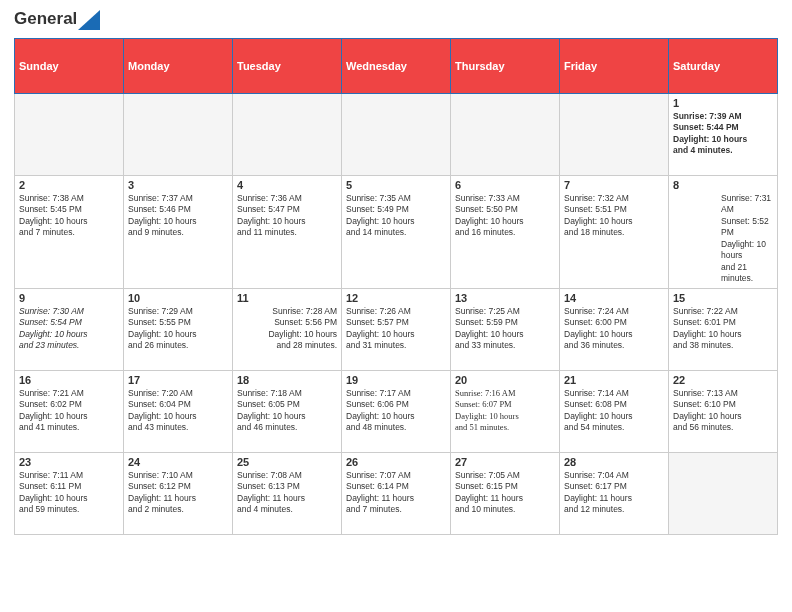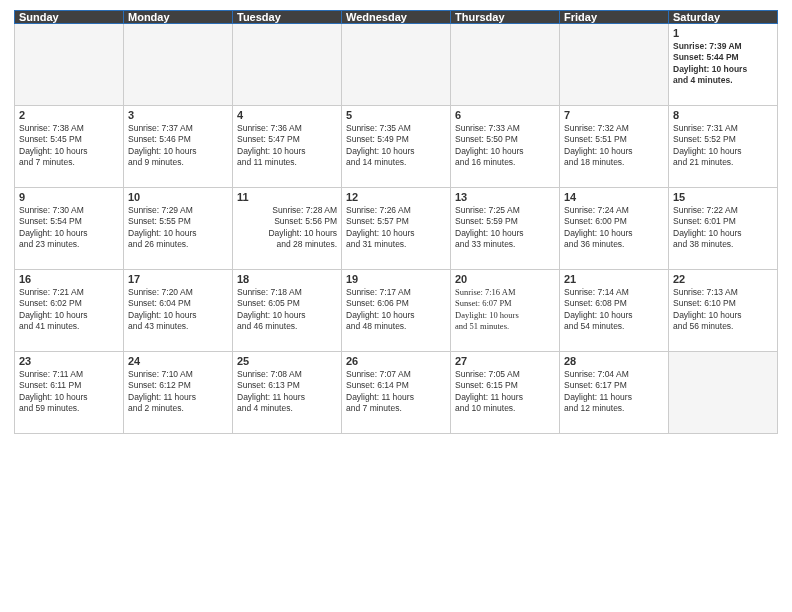--- a/index.html
+++ b/index.html
@@ -37,25 +37,25 @@
     .location {
       font-size: 14px;
       color: #555;
     }
     table {
       width: 100%;
       border-collapse: collapse;
       table-layout: fixed;
     }
     th {
-      background: #404040;
+      background: #ef4444;
       color: #fff;
       font-size: 11px;
       font-weight: bold;
-      padding: 0 4px;
+      padding: 21px 4px;
       text-align: left;
       border: 1px solid #2a6db5;
     }
     td {
       border: 1px solid #ccc;
       vertical-align: top;
       padding: 3px 4px;
       font-size: 9px;
       color: #333;
       height: 82px;
@@ -74,20 +74,36 @@
     .day-detail {
       font-size: 8.5px;
       color: #333;
       line-height: 1.35;
     }
   </style>
 </head>
 <body>
 
 <div class="container">
+  <div class="header-area">
+    <div class="logo">
+      <div>
+        <div style="font-size:17px;font-weight:bold;color:#333;line-height:1.1;">
+          <span>General</span><svg width="22" height="20" viewBox="0 0 22 20" style="vertical-align:middle;margin:0 1px;">
+              <polygon points="0,20 22,0 22,20" fill="#1a6bb5"></polygon>
+            </svg>
+        </div>
+        <div style="font-size:17px;font-weight:bold;color:#1a6bb5;line-height:1.1;"></div>
+      </div>
+    </div>
+    <div class="title-area">
+      <div class="month-title"></div>
+      <div class="location"></div>
+    </div>
+  </div>
 
   <table>
     <thead>
       <tr>
       <th>Sunday</th>
           <th>Monday</th>
           <th>Tuesday</th>
           <th>Wednesday</th>
           <th>Thursday</th>
           <th>Friday</th>
@@ -148,30 +164,30 @@
           </td>
           <td>
             <span class="day-num">7</span>
             <div class="day-detail" style="white-space: pre-line;">Sunrise: 7:32 AM
 Sunset: 5:51 PM
 Daylight: 10 hours
 and 18 minutes.</div>
           </td>
           <td>
             <span class="day-num">8</span>
-            <div class="day-detail" style="white-space: pre-line;">Sunrise: 7:31 AM
+            <div class="day-detail" style="white-space: pre-line; margin-left: 48px;">Sunrise: 7:31 AM
 Sunset: 5:52 PM
 Daylight: 10 hours
 and 21 minutes.</div>
           </td>
         </tr>
         <tr>
           <td>
             <span class="day-num">9</span>
-            <div class="day-detail" style="white-space: pre-line;">Sunrise: 7:30 AM
+            <div class="day-detail" style="white-space: pre-line; font-style: italic;">Sunrise: 7:30 AM
 Sunset: 5:54 PM
 Daylight: 10 hours
 and 23 minutes.</div>
           </td>
           <td>
             <span class="day-num">10</span>
             <div class="day-detail" style="white-space: pre-line;">Sunrise: 7:29 AM
 Sunset: 5:55 PM
 Daylight: 10 hours
 and 26 minutes.</div>

